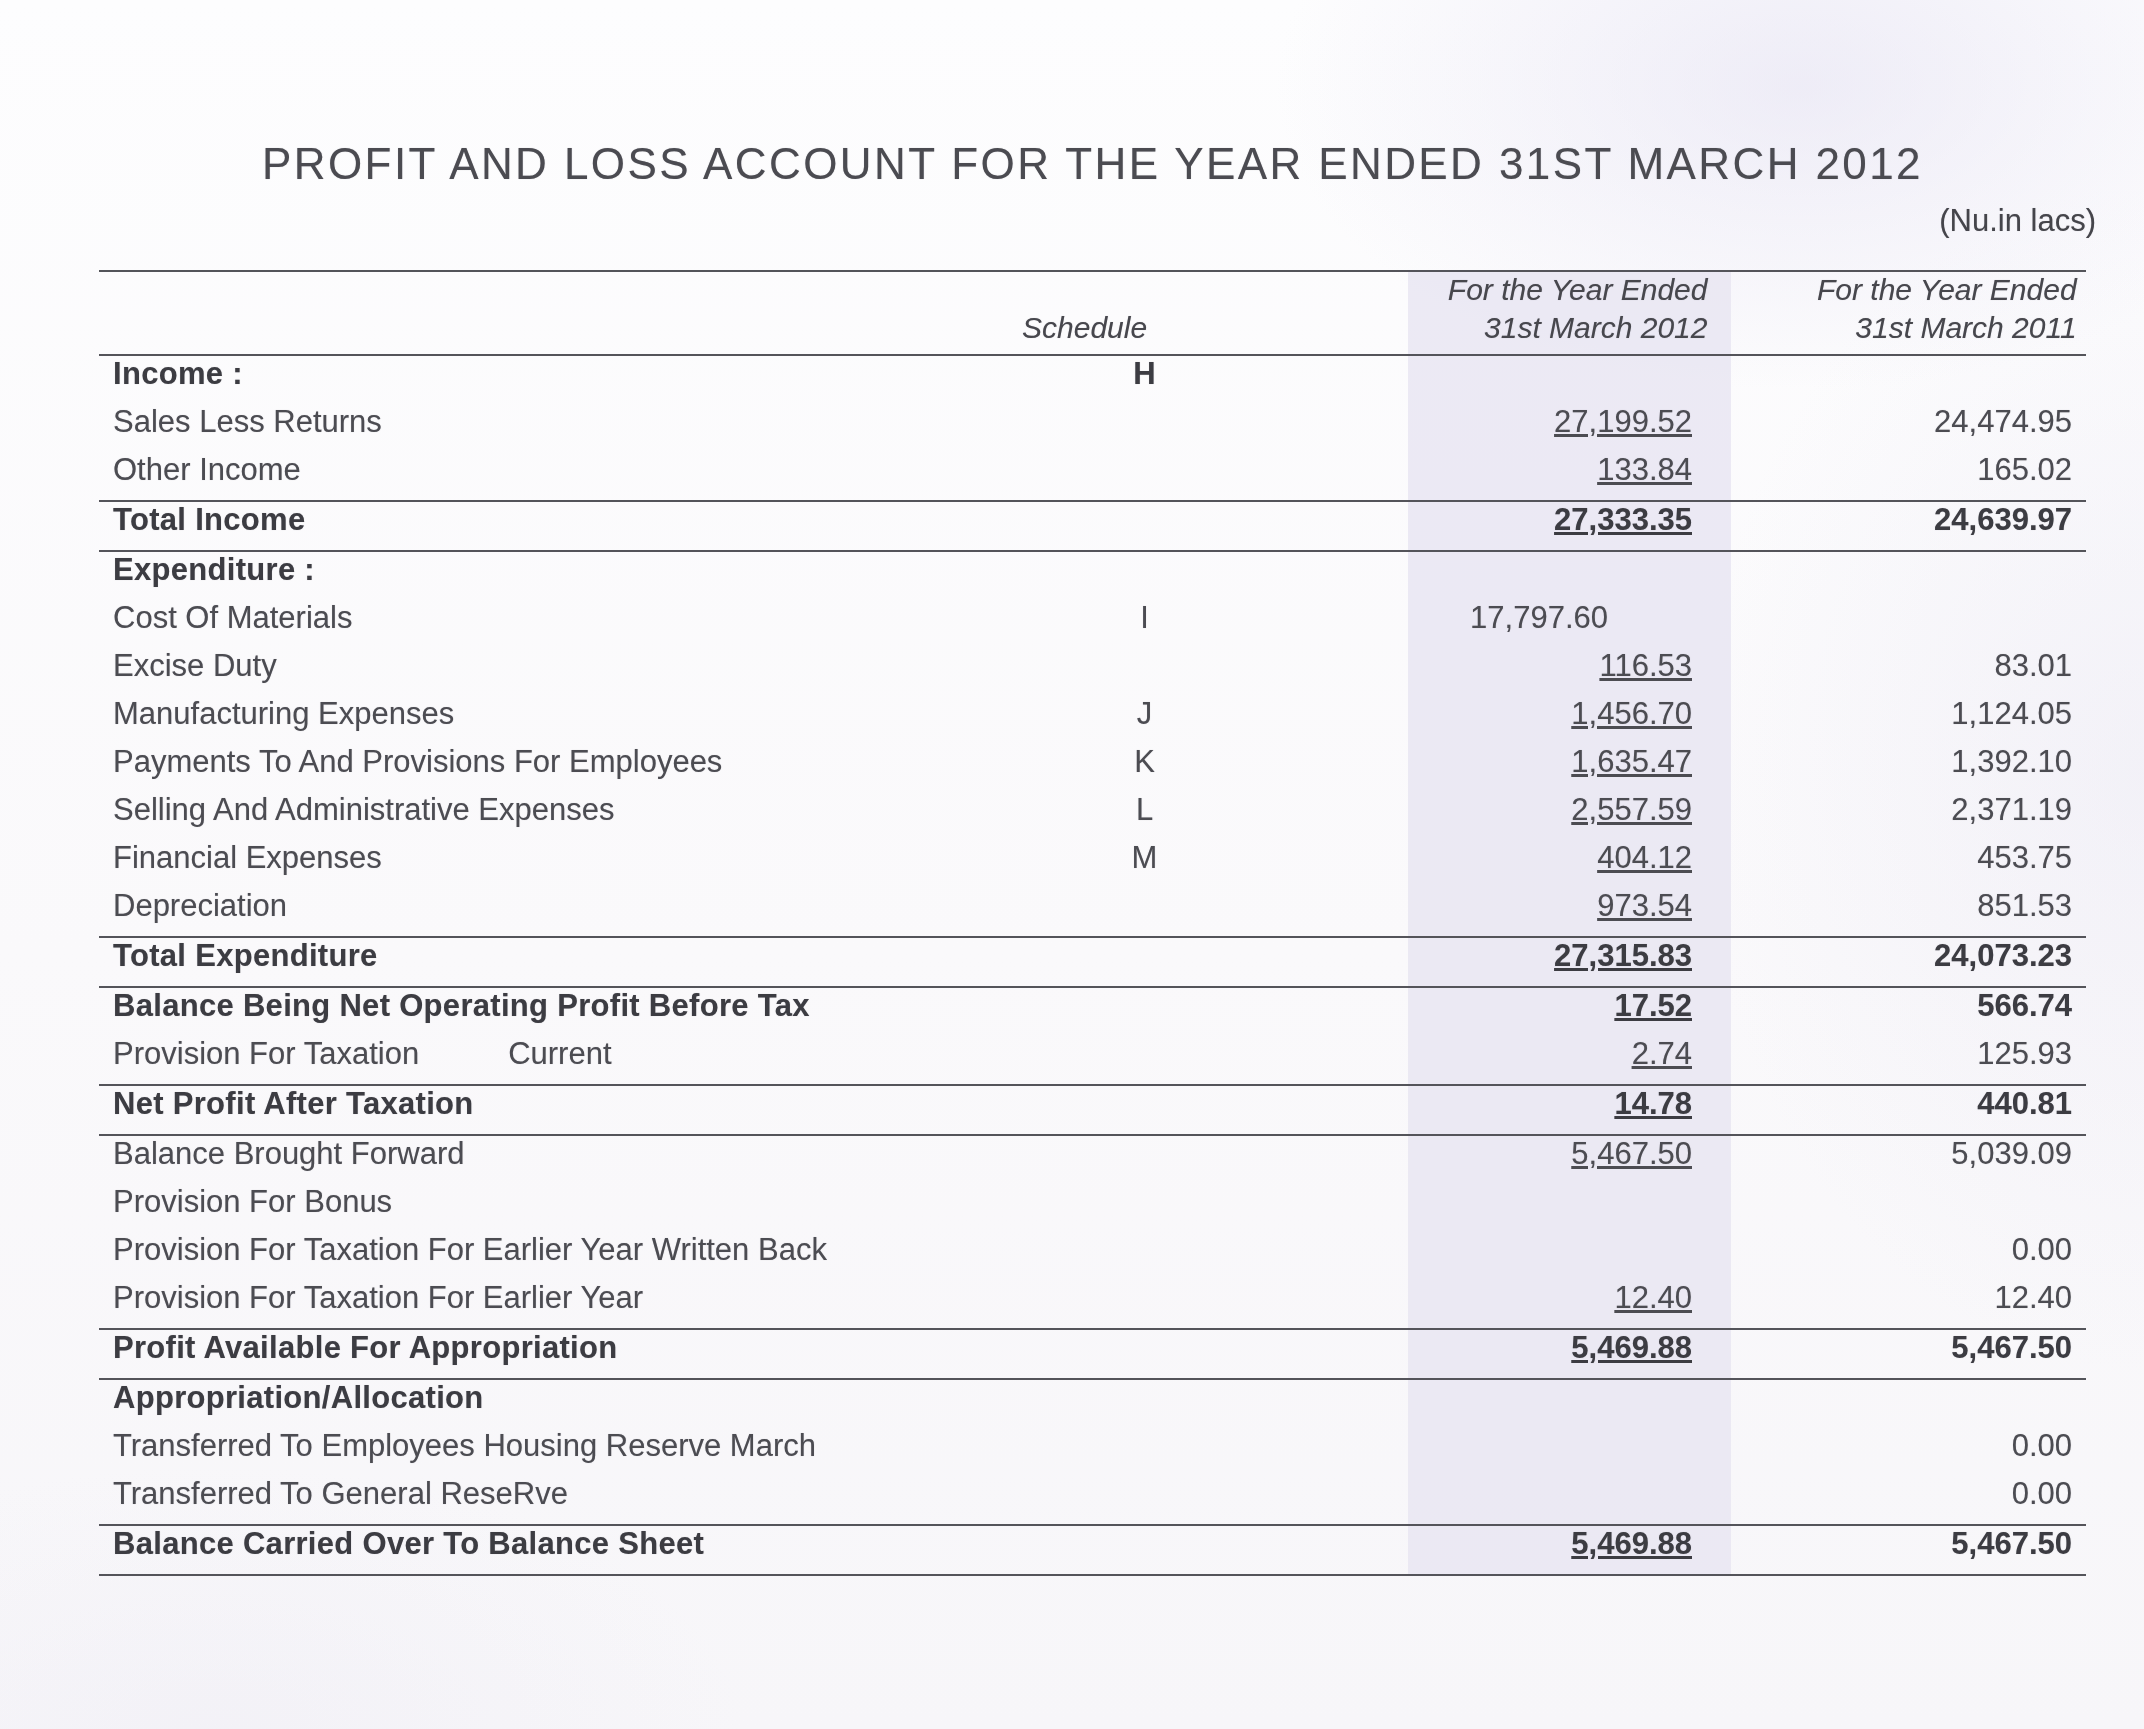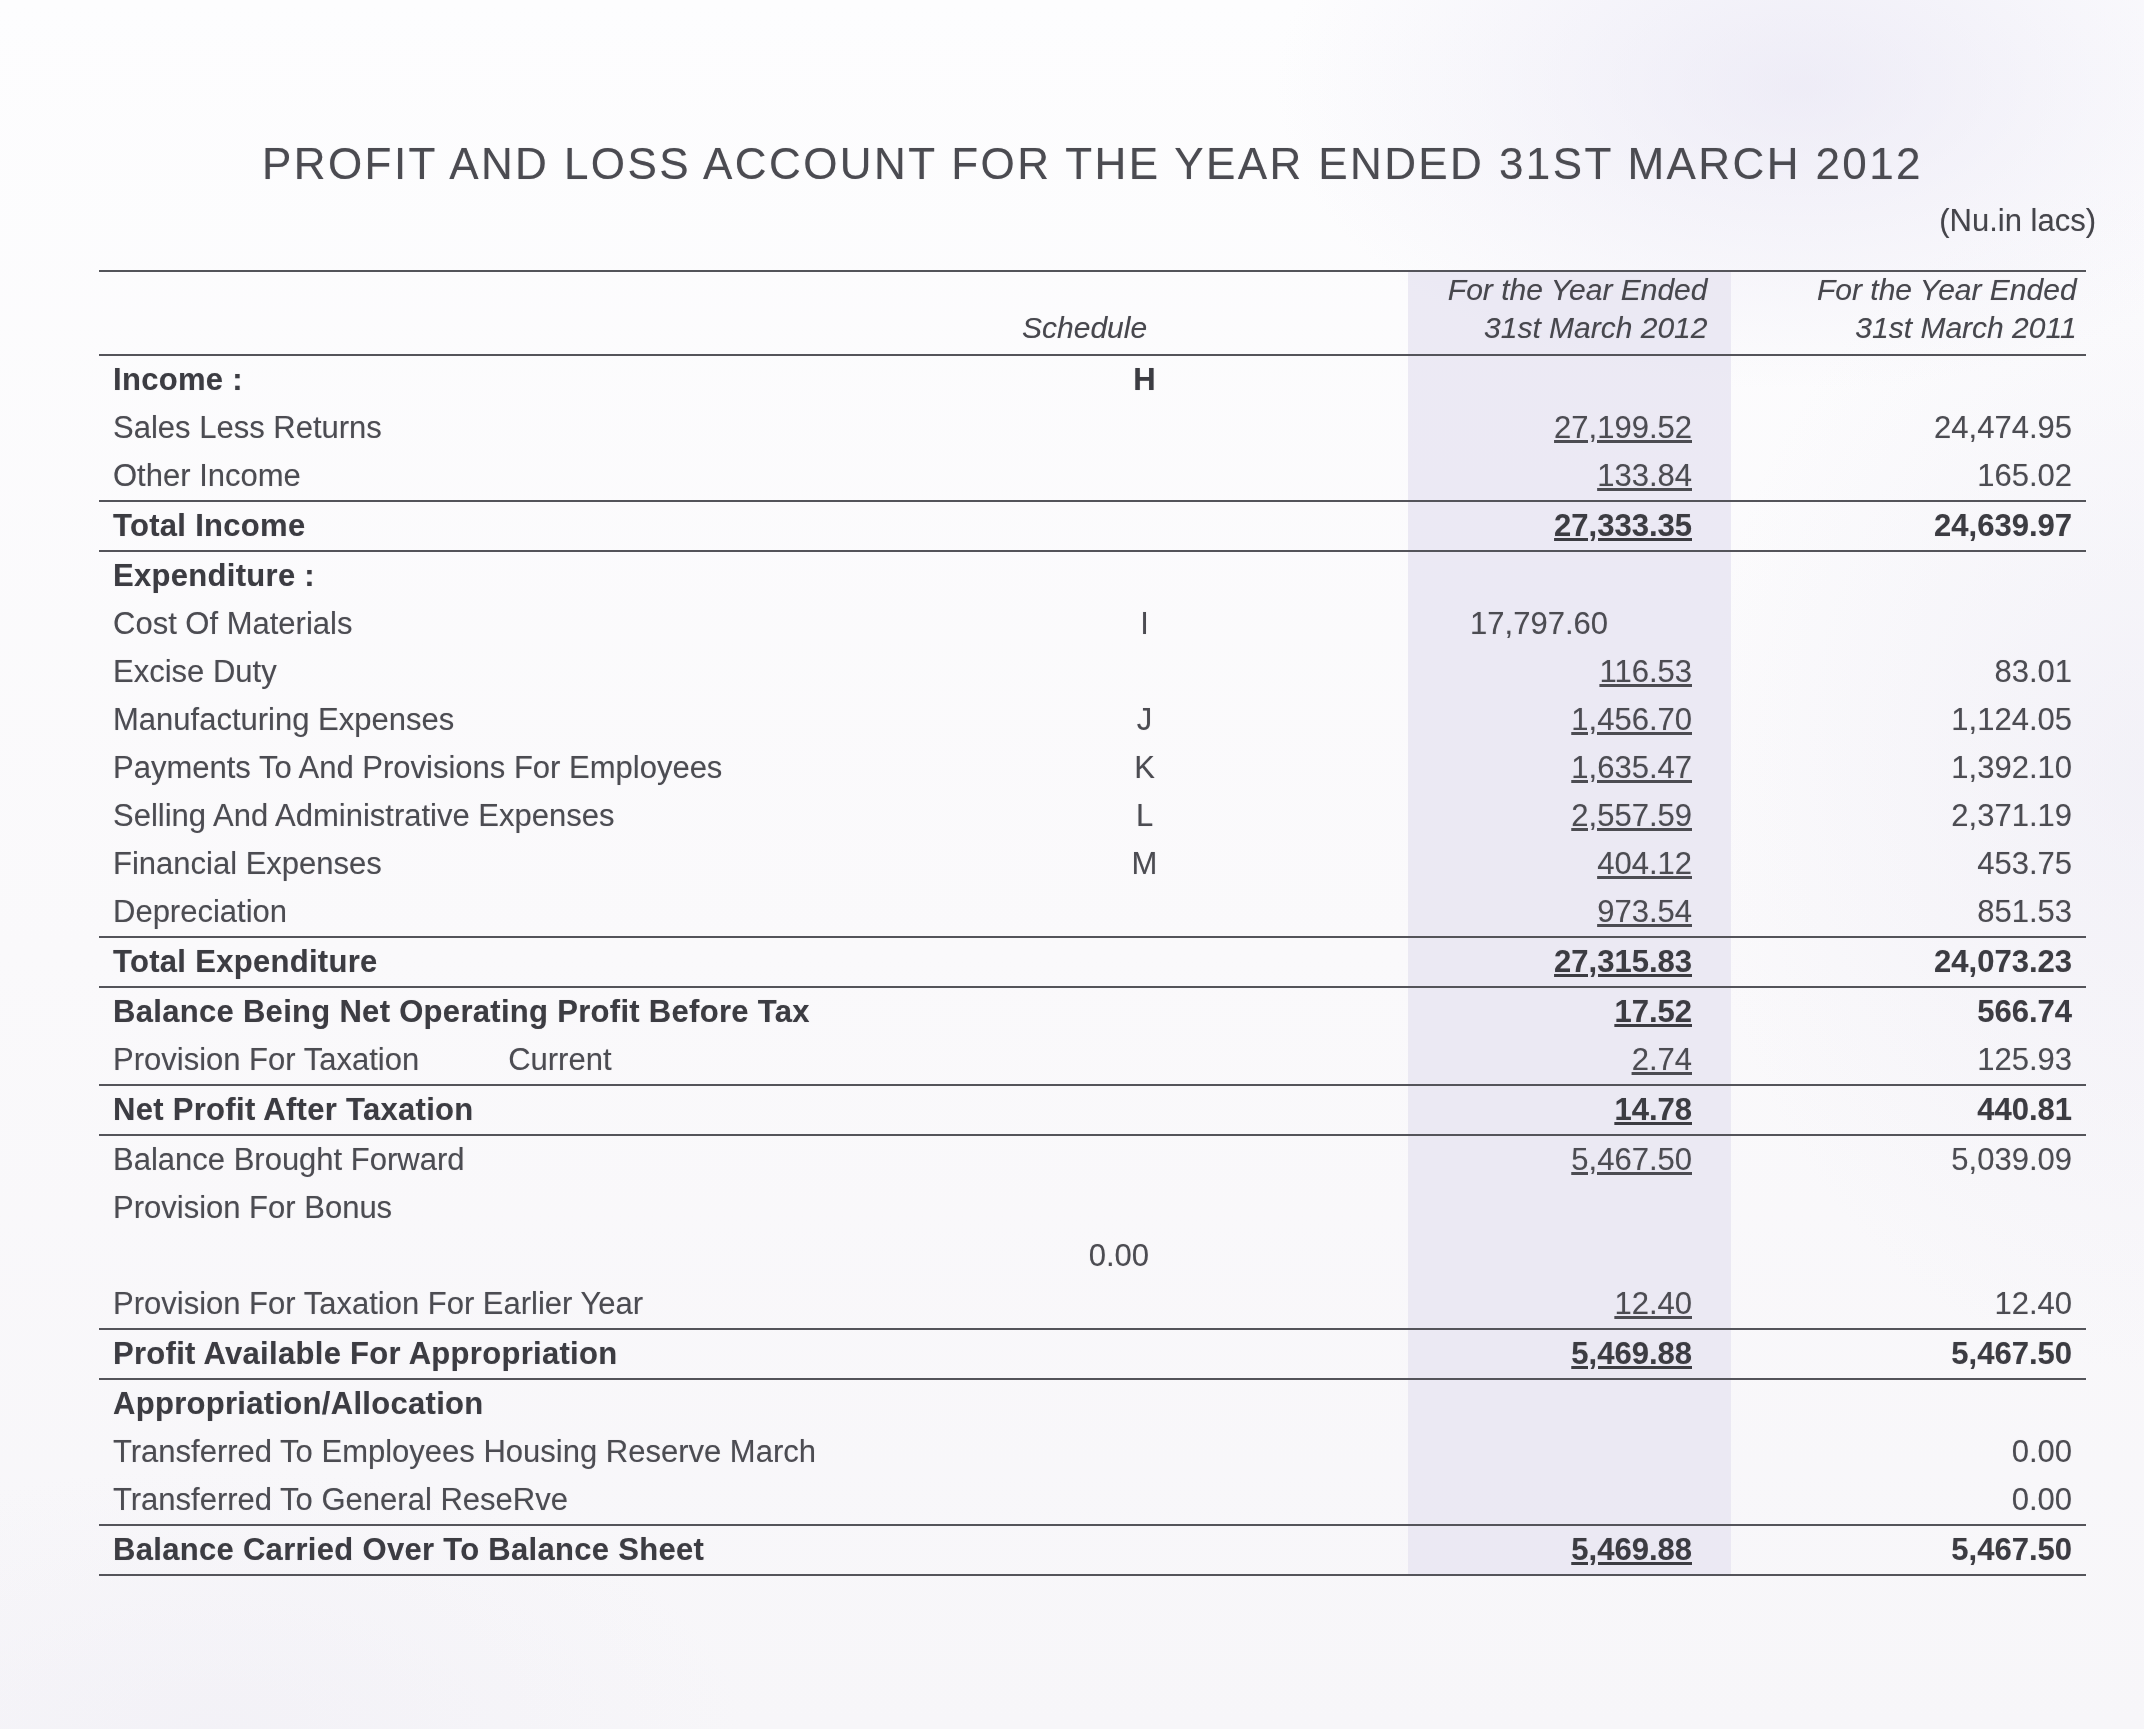--- a/index.html
+++ b/index.html
@@ -37,21 +37,21 @@
     background:#e7e5f1;opacity:.8;z-index:0;
   }
   .thead{
     position:relative;z-index:1;
     display:flex;height:82px;
     border-bottom:2.8px solid #54545a;
     align-items:flex-end;
   }
   .tbody{position:relative;z-index:1;}
   .row{
-    display:flex;height:48px;align-items:center;
+    display:flex;height:48px;
   }
   .row.rule{border-bottom:2.8px solid #54545a;}
   .c-label{width:923px;padding-left:14px;box-sizing:border-box;text-align:left;}
   .c-sched{width:245px;text-align:center;}
   .c-2012{width:464px;padding-right:39px;box-sizing:border-box;text-align:right;text-decoration:underline;}
   .c-2011{width:355px;padding-right:14px;box-sizing:border-box;text-align:right;}
   .hcell{font-size:30px;line-height:38px;color:#47474d;padding-bottom:7.5px;
          text-shadow:0 0 0.9px rgba(75,75,85,.35);font-style:italic;}
   .h-sched{width:245px;margin-left:923px;text-align:left;margin-top:9px;}
   .h-2012{width:464px;text-align:right;padding-right:23.5px;box-sizing:border-box;}
@@ -215,20 +215,21 @@
   </div>
 
   <div class="row">
     <span class="c-label"><i class="lbl" style="font-style:normal">Provision For Bonus</i></span>
     <span class="c-sched"></span>
     <span class="c-2012"></span>
     <span class="c-2011"></span>
   </div>
 
   <div class="row">
+    <span class="c-label"><i class="lbl" style="font-style:normal">Provision For Taxation For Earlier Year Written Back</i></span>
     <span class="c-sched"></span>
     <span class="c-2012"></span>
     <span class="c-2011">0.00</span>
   </div>
 
   <div class="row rule">
     <span class="c-label"><i class="lbl" style="font-style:normal">Provision For Taxation For Earlier Year</i></span>
     <span class="c-sched"></span>
     <span class="c-2012">12.40</span>
     <span class="c-2011">12.40</span>

